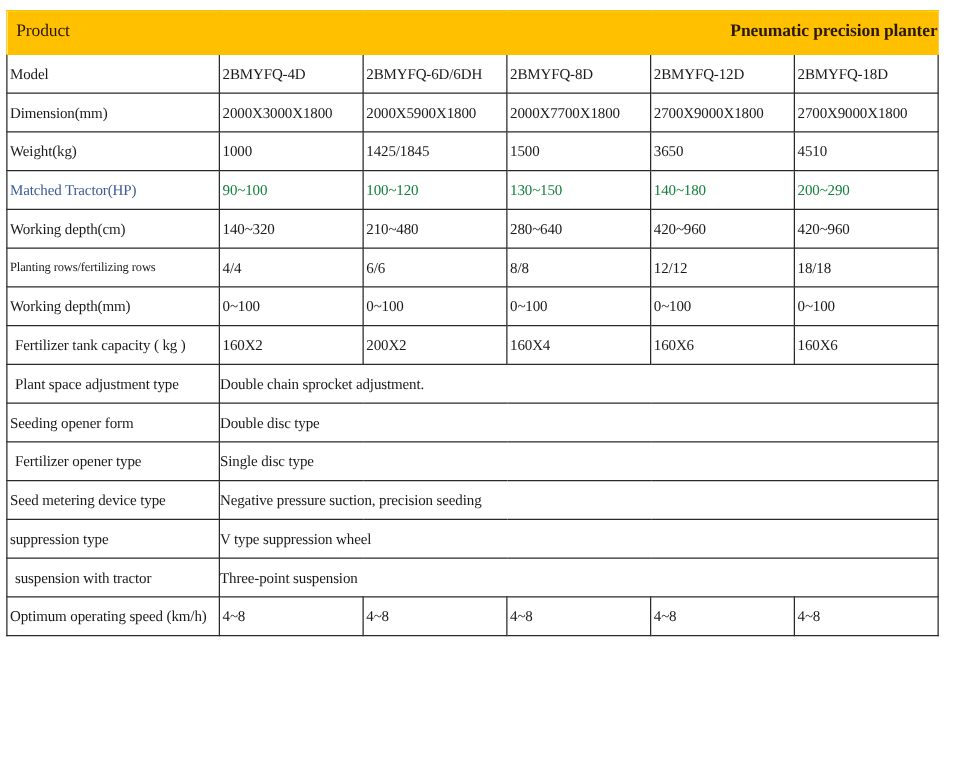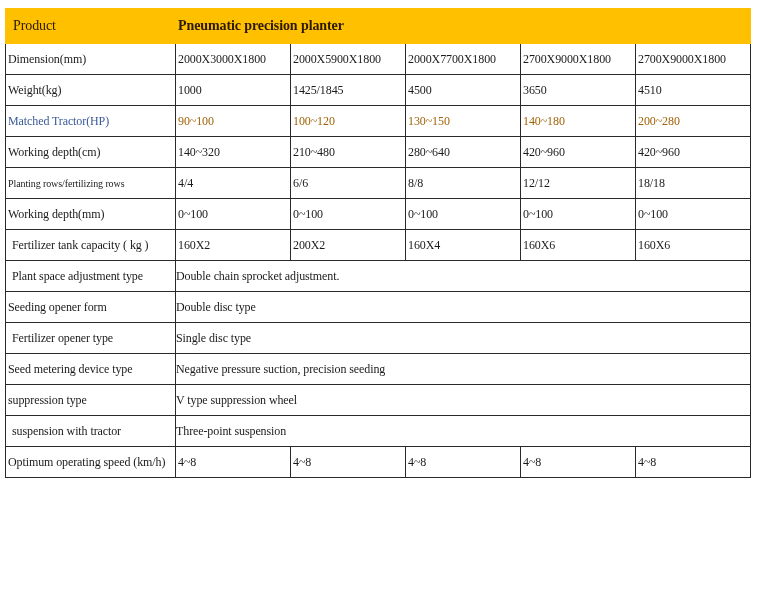--- a/index.html
+++ b/index.html
@@ -22,79 +22,87 @@
     vertical-align: middle;
     letter-spacing: -0.1px;
   }
   table.spec tr.header td {
     background: #FFC000;
     height: 34px;
     font-size: 14px;
     border-color: #FFC000;
   }
   table.spec tr.header td.title {
-    text-align: left;
+    text-align: right;
     font-weight: bold;
     font-size: 14px;
     color: #2b1a00;
     border-left: 1px solid #2a2a2a;
   }
   table.spec tr.header td.product {
     padding-left: 7px;
     color: #2b1a00;
   }
   td.indent { padding-left: 6px !important; margin-top: 24px; }
   td.merged { text-align: left; padding-left: 0 !important; }
-  tr.blue td { color: #a16207; }
+  tr.blue td { color: #15803d; }
   td.label { color: #1a1a1a; }
 </style>
 </head>
 <body>
 
 <table class="spec">
   <colgroup>
     <col class="label-col">
       <col class="model-col">
       <col class="model-col">
       <col class="model-col">
       <col class="model-col">
       <col class="model-col">
   </colgroup>
   <tbody>
     <tr class="header">
       <td class="product">Product</td>
       <td class="title" colspan="5">Pneumatic precision planter</td>
     </tr>
 
+    <tr>
+      <td class="label">Model</td>
+      <td>2BMYFQ-4D</td>
+      <td>2BMYFQ-6D/6DH</td>
+      <td>2BMYFQ-8D</td>
+      <td>2BMYFQ-12D</td>
+      <td>2BMYFQ-18D</td>
+    </tr>
 
     <tr>
       <td class="label">Dimension(mm)</td>
       <td>2000X3000X1800</td>
       <td>2000X5900X1800</td>
       <td>2000X7700X1800</td>
       <td>2700X9000X1800</td>
       <td>2700X9000X1800</td>
     </tr>
 
     <tr>
       <td class="label">Weight(kg)</td>
       <td>1000</td>
       <td>1425/1845</td>
-      <td>4500</td>
+      <td>1500</td>
       <td>3650</td>
       <td>4510</td>
     </tr>
 
     <tr class="blue">
       <td class="label" style="color:#3a5a98">Matched Tractor(HP)</td>
       <td>90~100</td>
       <td>100~120</td>
       <td>130~150</td>
       <td>140~180</td>
-      <td>200~280</td>
+      <td>200~290</td>
     </tr>
 
     <tr>
       <td class="label">Working depth(cm)</td>
       <td>140~320</td>
       <td>210~480</td>
       <td>280~640</td>
       <td>420~960</td>
       <td>420~960</td>
     </tr>

